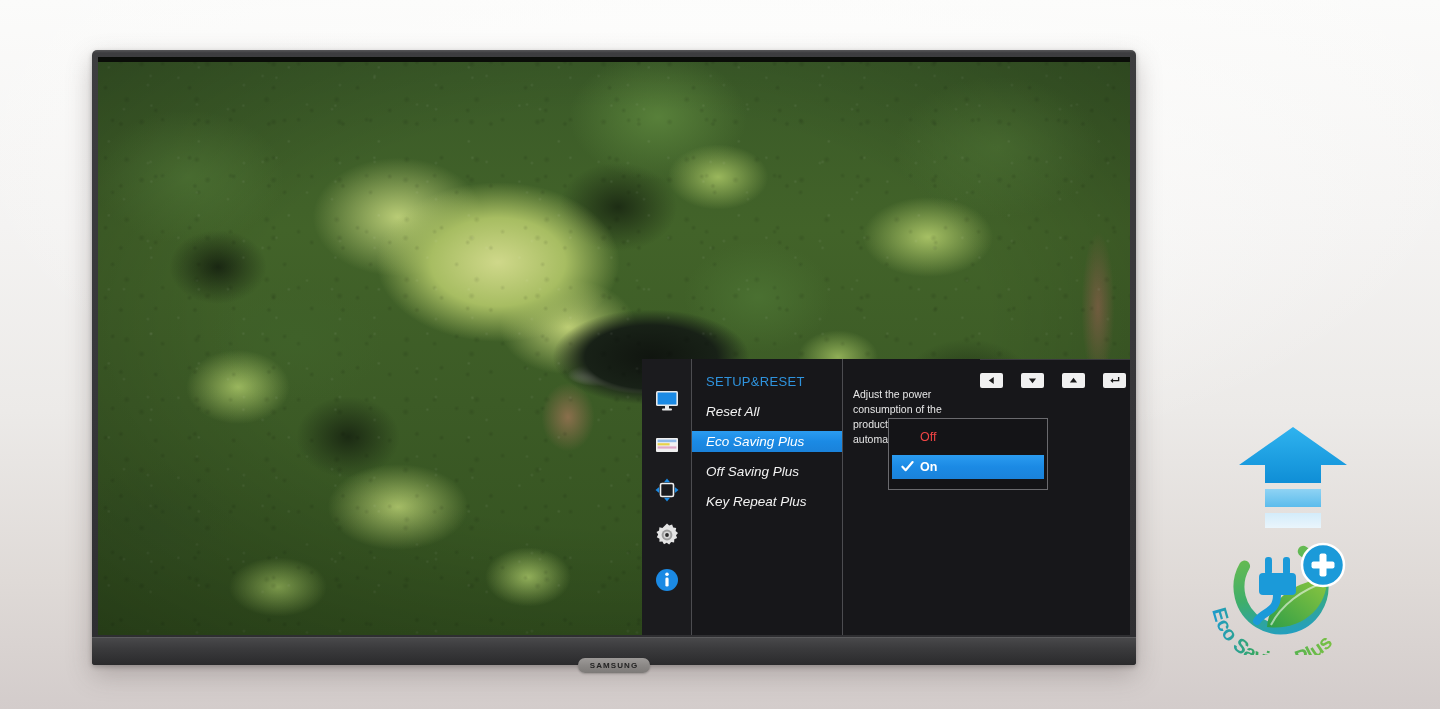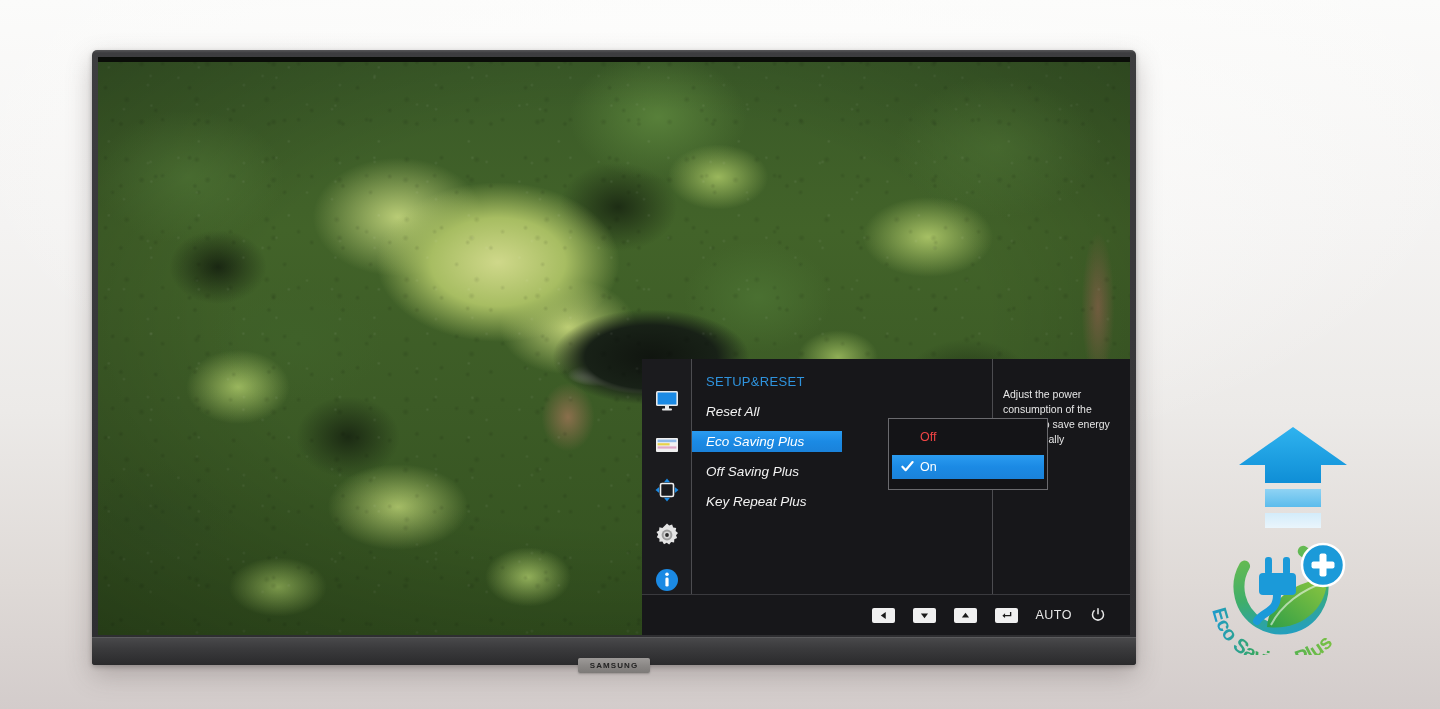--- a/index.html
+++ b/index.html
@@ -150,21 +150,20 @@
 
   
   #osd {
     position: absolute;
     left: 544px;   
     top: 302px;
     width: 488px;
     height: 276px;
     background: #17171a;
     display: flex;
-    flex-direction: column;
     font-family: "Liberation Sans", sans-serif;
   }
   .osd-body {
     position: relative;
     flex: 1;
     display: flex;
   }
   .icon-col {
     width: 49px;
     background: #1b1b1e;
@@ -221,20 +220,21 @@
     height: 24px;
     line-height: 24px;
     margin: 6px 3px;
     padding-left: 28px;
     color: #ef4444;
     font-size: 12.5px;
   }
   .sub-item.selected {
     background: linear-gradient(to bottom, #2b9cf0 0%, #1b8ae4 50%, #1a82da 100%);
     color: #ffffff;
+    font-weight: bold;
   }
   .check {
     position: absolute;
     left: 9px; top: 5px;
     width: 13px; height: 13px;
   }
 
   .desc-col {
     width: 118px;
     padding: 28px 9px 0 10px;
@@ -270,21 +270,21 @@
   .key-power { width: 16px; height: 16px; display: block; }
 
   
   #samsung-badge {
     position: absolute;
     left: 578px;
     top: 658px;
     width: 72px;
     height: 15px;
     background: linear-gradient(to bottom, #9d9a98 0%, #8b8886 50%, #7d7a78 100%);
-    border-radius: 2px;
+    border-radius: 7px;
     display: flex;
     align-items: center;
     justify-content: center;
     box-shadow: 0 1px 2px rgba(0,0,0,0.22);
   }
   #samsung-badge span {
     font-size: 8px;
     font-weight: bold;
     letter-spacing: 1.1px;
     color: #232323;

